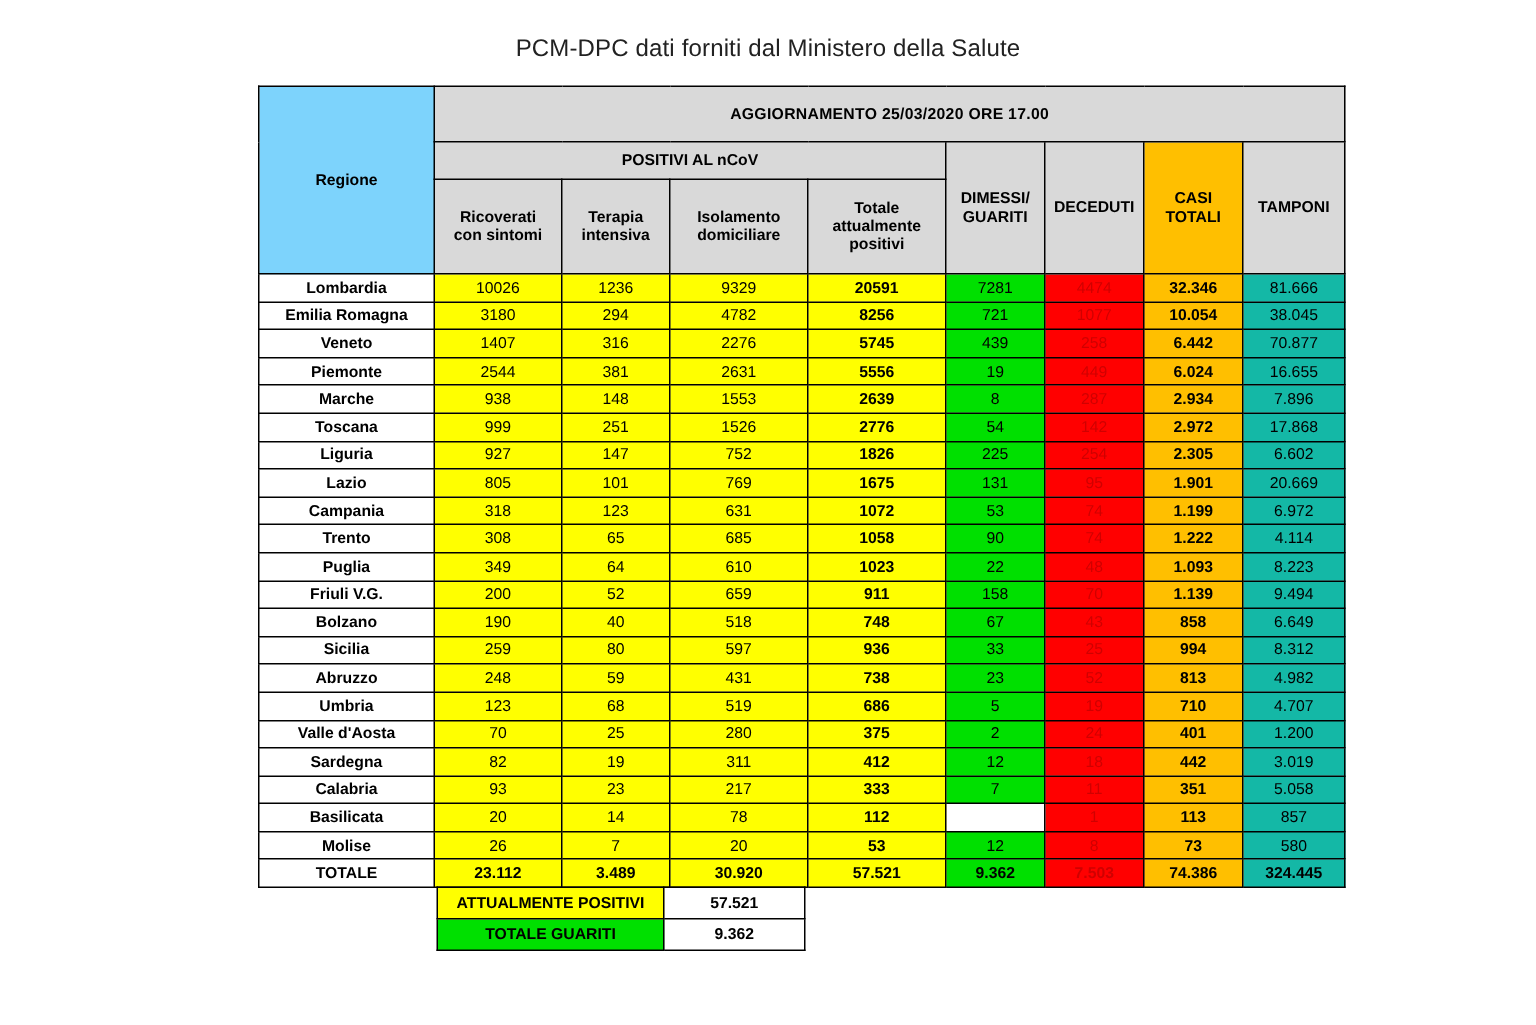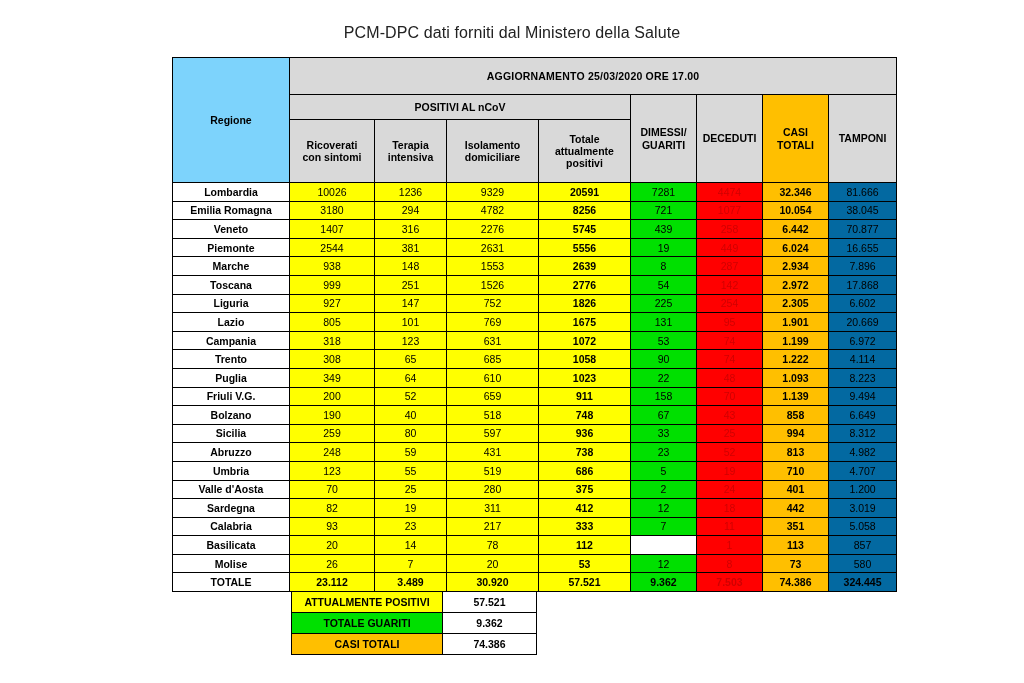--- a/index.html
+++ b/index.html
@@ -85,21 +85,21 @@
   tbody tr td { height: 17.6px; }
   .c-regione {
     background: #ffffff;
     font-weight: bold;
     font-size: 10px;
   }
   .c-yellow { background: #ffff00; }
   .c-green  { background: #00e000; }
   .c-red    { background: #ff0000; color: #d00000; }
   .c-orange { background: #ffbf00; font-weight: bold; }
-  .c-grey   { background: #0369a1; }
+  .c-grey   { background: #14b8a6; }
   .c-white  { background: #ffffff; }
   .c-bold   { font-weight: bold; }
   .row-total td { font-weight: bold; height: 18px; }
 
   
   .legend-wrap {
     position: absolute;
     left: 291px;
     top: 591px;
     width: 243px;
@@ -343,21 +343,21 @@
           <td class="c-yellow">431</td>
           <td class="c-yellow c-bold">738</td>
           <td class="c-green">23</td>
           <td class="c-red">52</td>
           <td class="c-orange">813</td>
           <td class="c-grey">4.982</td>
         </tr>
         <tr>
           <td class="c-regione">Umbria</td>
           <td class="c-yellow">123</td>
-          <td class="c-yellow">55</td>
+          <td class="c-yellow">68</td>
           <td class="c-yellow">519</td>
           <td class="c-yellow c-bold">686</td>
           <td class="c-green">5</td>
           <td class="c-red">19</td>
           <td class="c-orange">710</td>
           <td class="c-grey">4.707</td>
         </tr>
         <tr>
           <td class="c-regione">Valle d'Aosta</td>
           <td class="c-yellow">70</td>
@@ -432,19 +432,15 @@
   <table class="legend">
     <tbody id="legend-body">
         <tr>
           <td class="lg-label lg-yellow">ATTUALMENTE POSITIVI</td>
           <td class="lg-val">57.521</td>
         </tr>
         <tr>
           <td class="lg-label lg-green">TOTALE GUARITI</td>
           <td class="lg-val">9.362</td>
         </tr>
-        <tr>
-          <td class="lg-label lg-orange">CASI TOTALI</td>
-          <td class="lg-val">74.386</td>
-        </tr>
       </tbody>
   </table>
 </div>
 
 </body></html>

